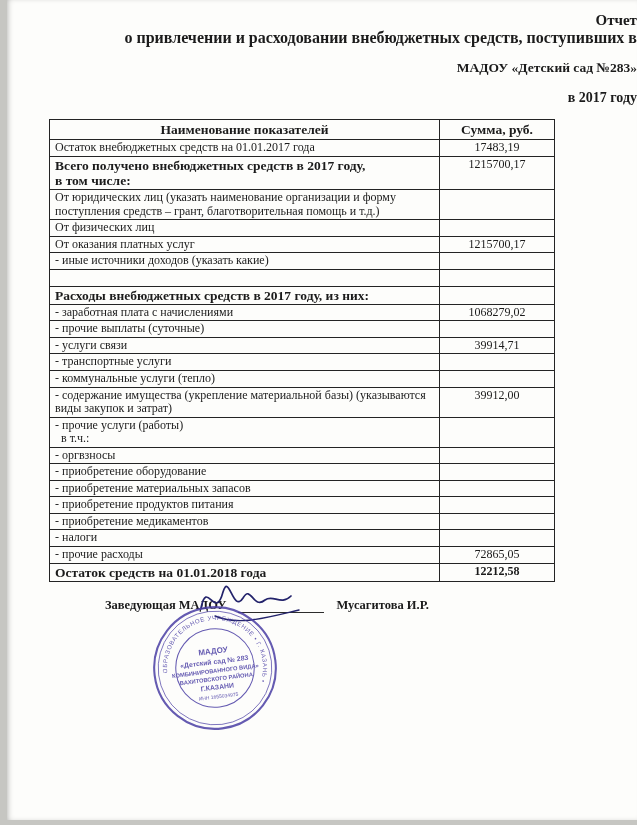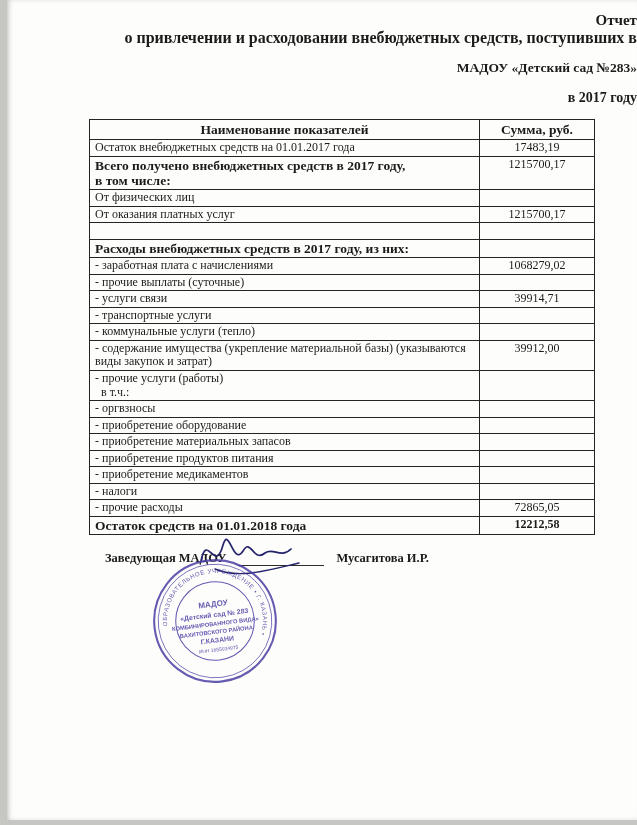--- a/index.html
+++ b/index.html
@@ -20,21 +20,21 @@
     box-shadow: inset 3px 0 6px -3px rgba(0,0,0,.35);
   }
   .heading { text-align: right; font-weight: bold; }
   .title    { font-size: 15px;   margin-top: 12px; }
   .subtitle { font-size: 16px;   }
   .org      { font-size: 13.5px; margin-top: 13px; }
   .period   { font-size: 14px;   margin-top: 14px; }
 
   table.report {
     border-collapse: collapse;
-    margin: 13px 0 0 82px;
+    margin: 13px 0 0 42px;
     width: 505px;
     table-layout: fixed;
     border-radius: 30px;
   }
   col.c1 { width: 390px; }
   col.c2 { width: 115px; }
   .report th, .report td {
     border: 1.6px solid #242424;
     padding: 1px 5px;
     font-size: 12px;
@@ -98,26 +98,34 @@
         <tr>
           <td class="lbl">Остаток внебюджетных средств на 01.01.2017 года</td>
           <td class="val">17483,19</td>
         </tr>
         <tr class="bold">
           <td class="lbl">Всего получено внебюджетных средств в 2017 году,
 в том числе:</td>
           <td class="val">1215700,17</td>
         </tr>
         <tr>
+          <td class="lbl">От юридических лиц (указать наименование организации и форму поступления средств – грант, благотворительная помощь и т.д.)</td>
+          <td class="val"></td>
+        </tr>
+        <tr>
           <td class="lbl">От физических лиц</td>
           <td class="val"></td>
         </tr>
         <tr>
           <td class="lbl">От оказания платных услуг</td>
           <td class="val">1215700,17</td>
+        </tr>
+        <tr>
+          <td class="lbl">- иные источники доходов (указать какие)</td>
+          <td class="val"></td>
         </tr>
         <tr>
           <td class="lbl"></td>
           <td class="val"></td>
         </tr>
         <tr class="bold">
           <td class="lbl">Расходы внебюджетных средств в 2017 году, из них:</td>
           <td class="val"></td>
         </tr>
         <tr>

